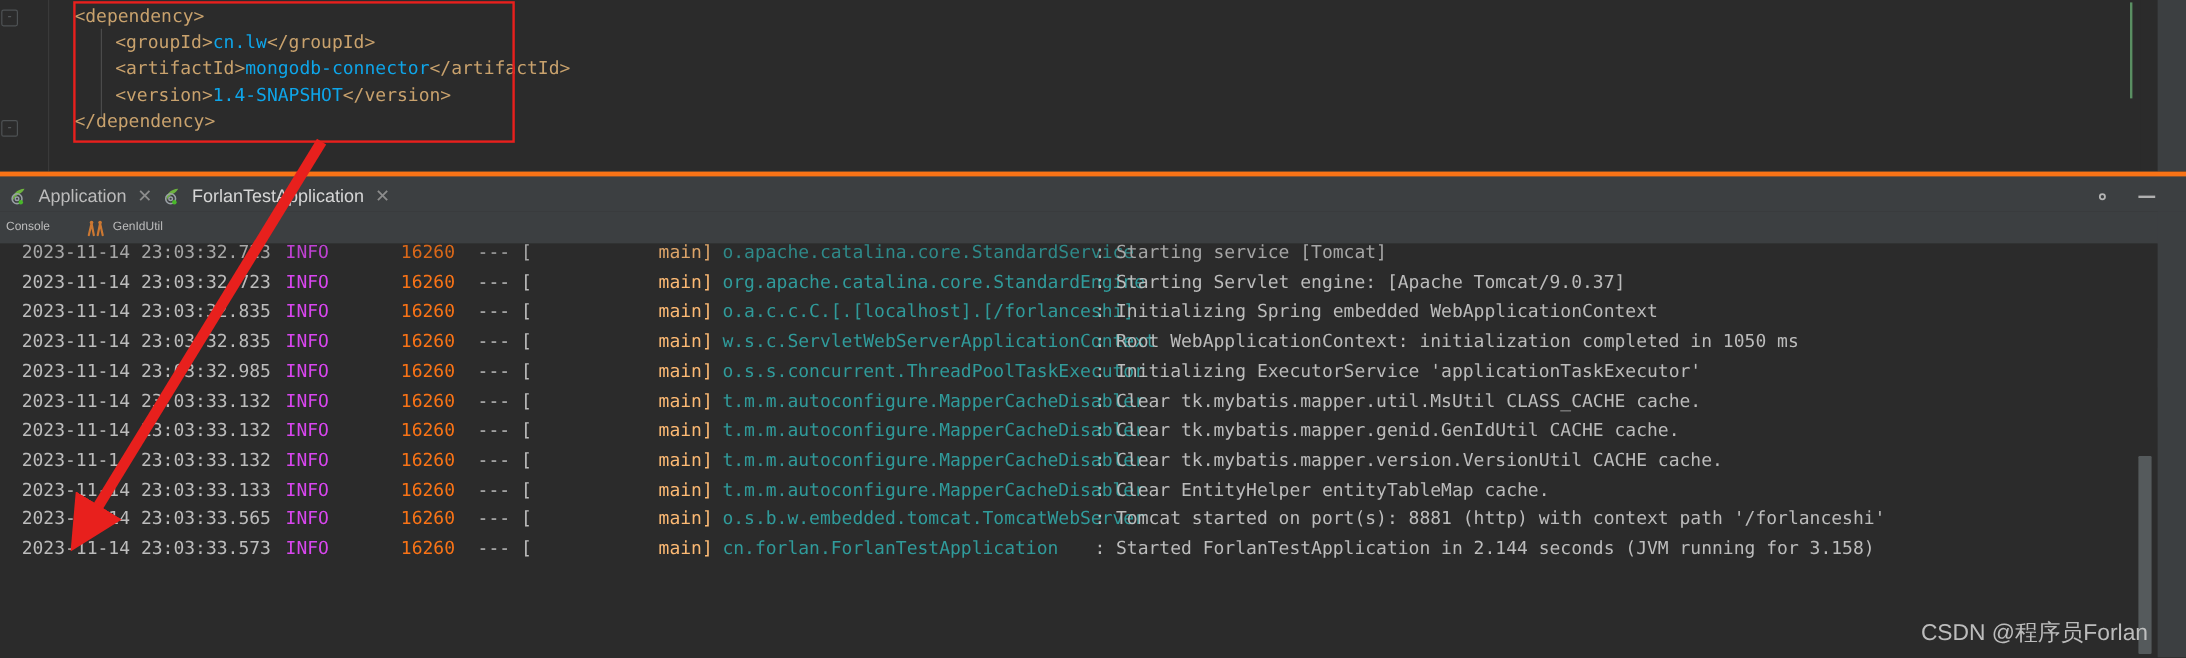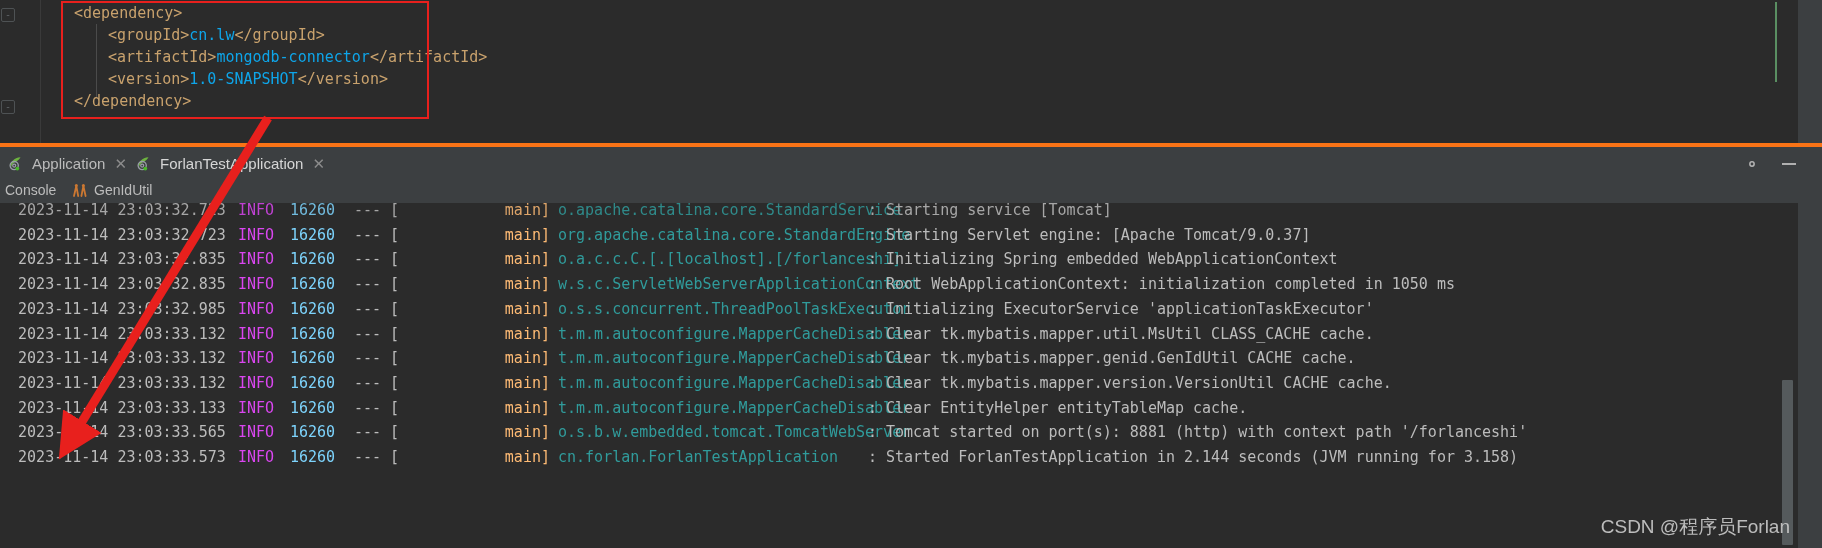--- a/index.html
+++ b/index.html
@@ -26,21 +26,21 @@
   }
   .fold-glyph {
     position: absolute; left: 1px; width: 14px; height: 14px;
     border: 1px solid #4e5254; border-radius: 2px;
     color: #5e6366; font-size: 10px; line-height: 12px; text-align: center;
   }
   .fold-a { top: 8px; }
   .fold-b { top: 100px; }
 
   .code-area {
-    position: absolute; left: 74px; top: 0; width: 870px; height: 143px;
+    position: absolute; left: 62px; top: 0; width: 870px; height: 143px;
   }
   .code-line {
     position: absolute; left: 0; height: 22px; line-height: 22px;
     font-family: "DejaVu Sans Mono", monospace; font-size: 15px;
     white-space: pre;
   }
   .tagc { color: #c9a26d; }
   .valc { color: #0ea5e9; }
 
   .indent-guide {
@@ -106,21 +106,21 @@
     background: #2b2b2b;
   }
 
   
   .subtabs {
     position: absolute; left: 0; top: 176px; width: 1822px; height: 27px;
     background: #3c3f41;
   }
   .subtab {
     position: absolute; top: 0; height: 27px; display: flex; align-items: center; gap: 6px;
-    color: #bcbcbc; font-family: "Liberation Sans", sans-serif; font-size: 14px;
+    color: #bcbcbc; font-family: "Liberation Sans", sans-serif; font-size: 10px;
   }
   .subtab-1 { left: 5px; }
   .subtab-2 { left: 72px; }
   .actuator-icon { width: 16px; height: 14px; position: relative; flex: 0 0 16px; }
 
   
   .console {
     position: absolute; left: 0; top: 203px; width: 1798px; height: 345px;
     background: #2b2b2b; overflow: hidden;
   }
@@ -133,21 +133,21 @@
     background: #555a5c; border-radius: 1px;
   }
 
   .log-row {
     position: absolute; left: 0; width: 1780px; height: 25px; line-height: 25px;
     font-family: "DejaVu Sans Mono", monospace; font-size: 15px;
     white-space: pre;
   }
   .log-ts     { color: #bcbcbc; }
   .log-level  { color: #d946ef; }
-  .log-pid    { color: #7dd3fc; }
+  .log-pid    { color: #f97316; margin-left: 44px; }
   .log-dash   { color: #bcbcbc; }
   .log-thread { color: #fdba74; }
   .log-logger { color: #309b9b; }
   .log-msg    { color: #bcbcbc; }
 
   .log-col-ts     { display: inline-block; width: 238px; }
   .log-col-lvl    { display: inline-block; width: 52px; }
   .log-col-pid    { display: inline-block; width: 64px; }
   .log-col-dash   { display: inline-block; width: 46px; }
   .log-col-thread { display: inline-block; width: 150px; text-align: right; }
@@ -177,21 +177,21 @@
       <div class="fold-glyph fold-a">-</div>
       <div class="fold-glyph fold-b">-</div>
     </div>
 
     <div class="code-area">
       <div class="indent-guide"></div>
       <div id="code-lines">
           <div class="code-line" style="top: 2px; padding-left: 0px;"><span class="tagc">&lt;dependency&gt;</span></div>
           <div class="code-line" style="top: 24px; padding-left: 34px;"><span class="tagc">&lt;groupId&gt;</span><span class="valc">cn.lw</span><span class="tagc">&lt;/groupId&gt;</span></div>
           <div class="code-line" style="top: 46px; padding-left: 34px;"><span class="tagc">&lt;artifactId&gt;</span><span class="valc">mongodb-connector</span><span class="tagc">&lt;/artifactId&gt;</span></div>
-          <div class="code-line" style="top: 68px; padding-left: 34px;"><span class="tagc">&lt;version&gt;</span><span class="valc">1.0-SNAPSHOT</span><span class="tagc">&lt;/version&gt;</span></div>
+          <div class="code-line" style="top: 68px; padding-left: 34px;"><span class="tagc">&lt;version&gt;</span><span class="valc">1.4-SNAPSHOT</span><span class="tagc">&lt;/version&gt;</span></div>
           <div class="code-line" style="top: 90px; padding-left: 0px;"><span class="tagc">&lt;/dependency&gt;</span></div>
         </div>
     </div>
 
     <div class="code-highlight-box"></div>
 
     <div class="editor-marker-green"></div>
     <div class="editor-scrollbar-track">
       
     </div>

